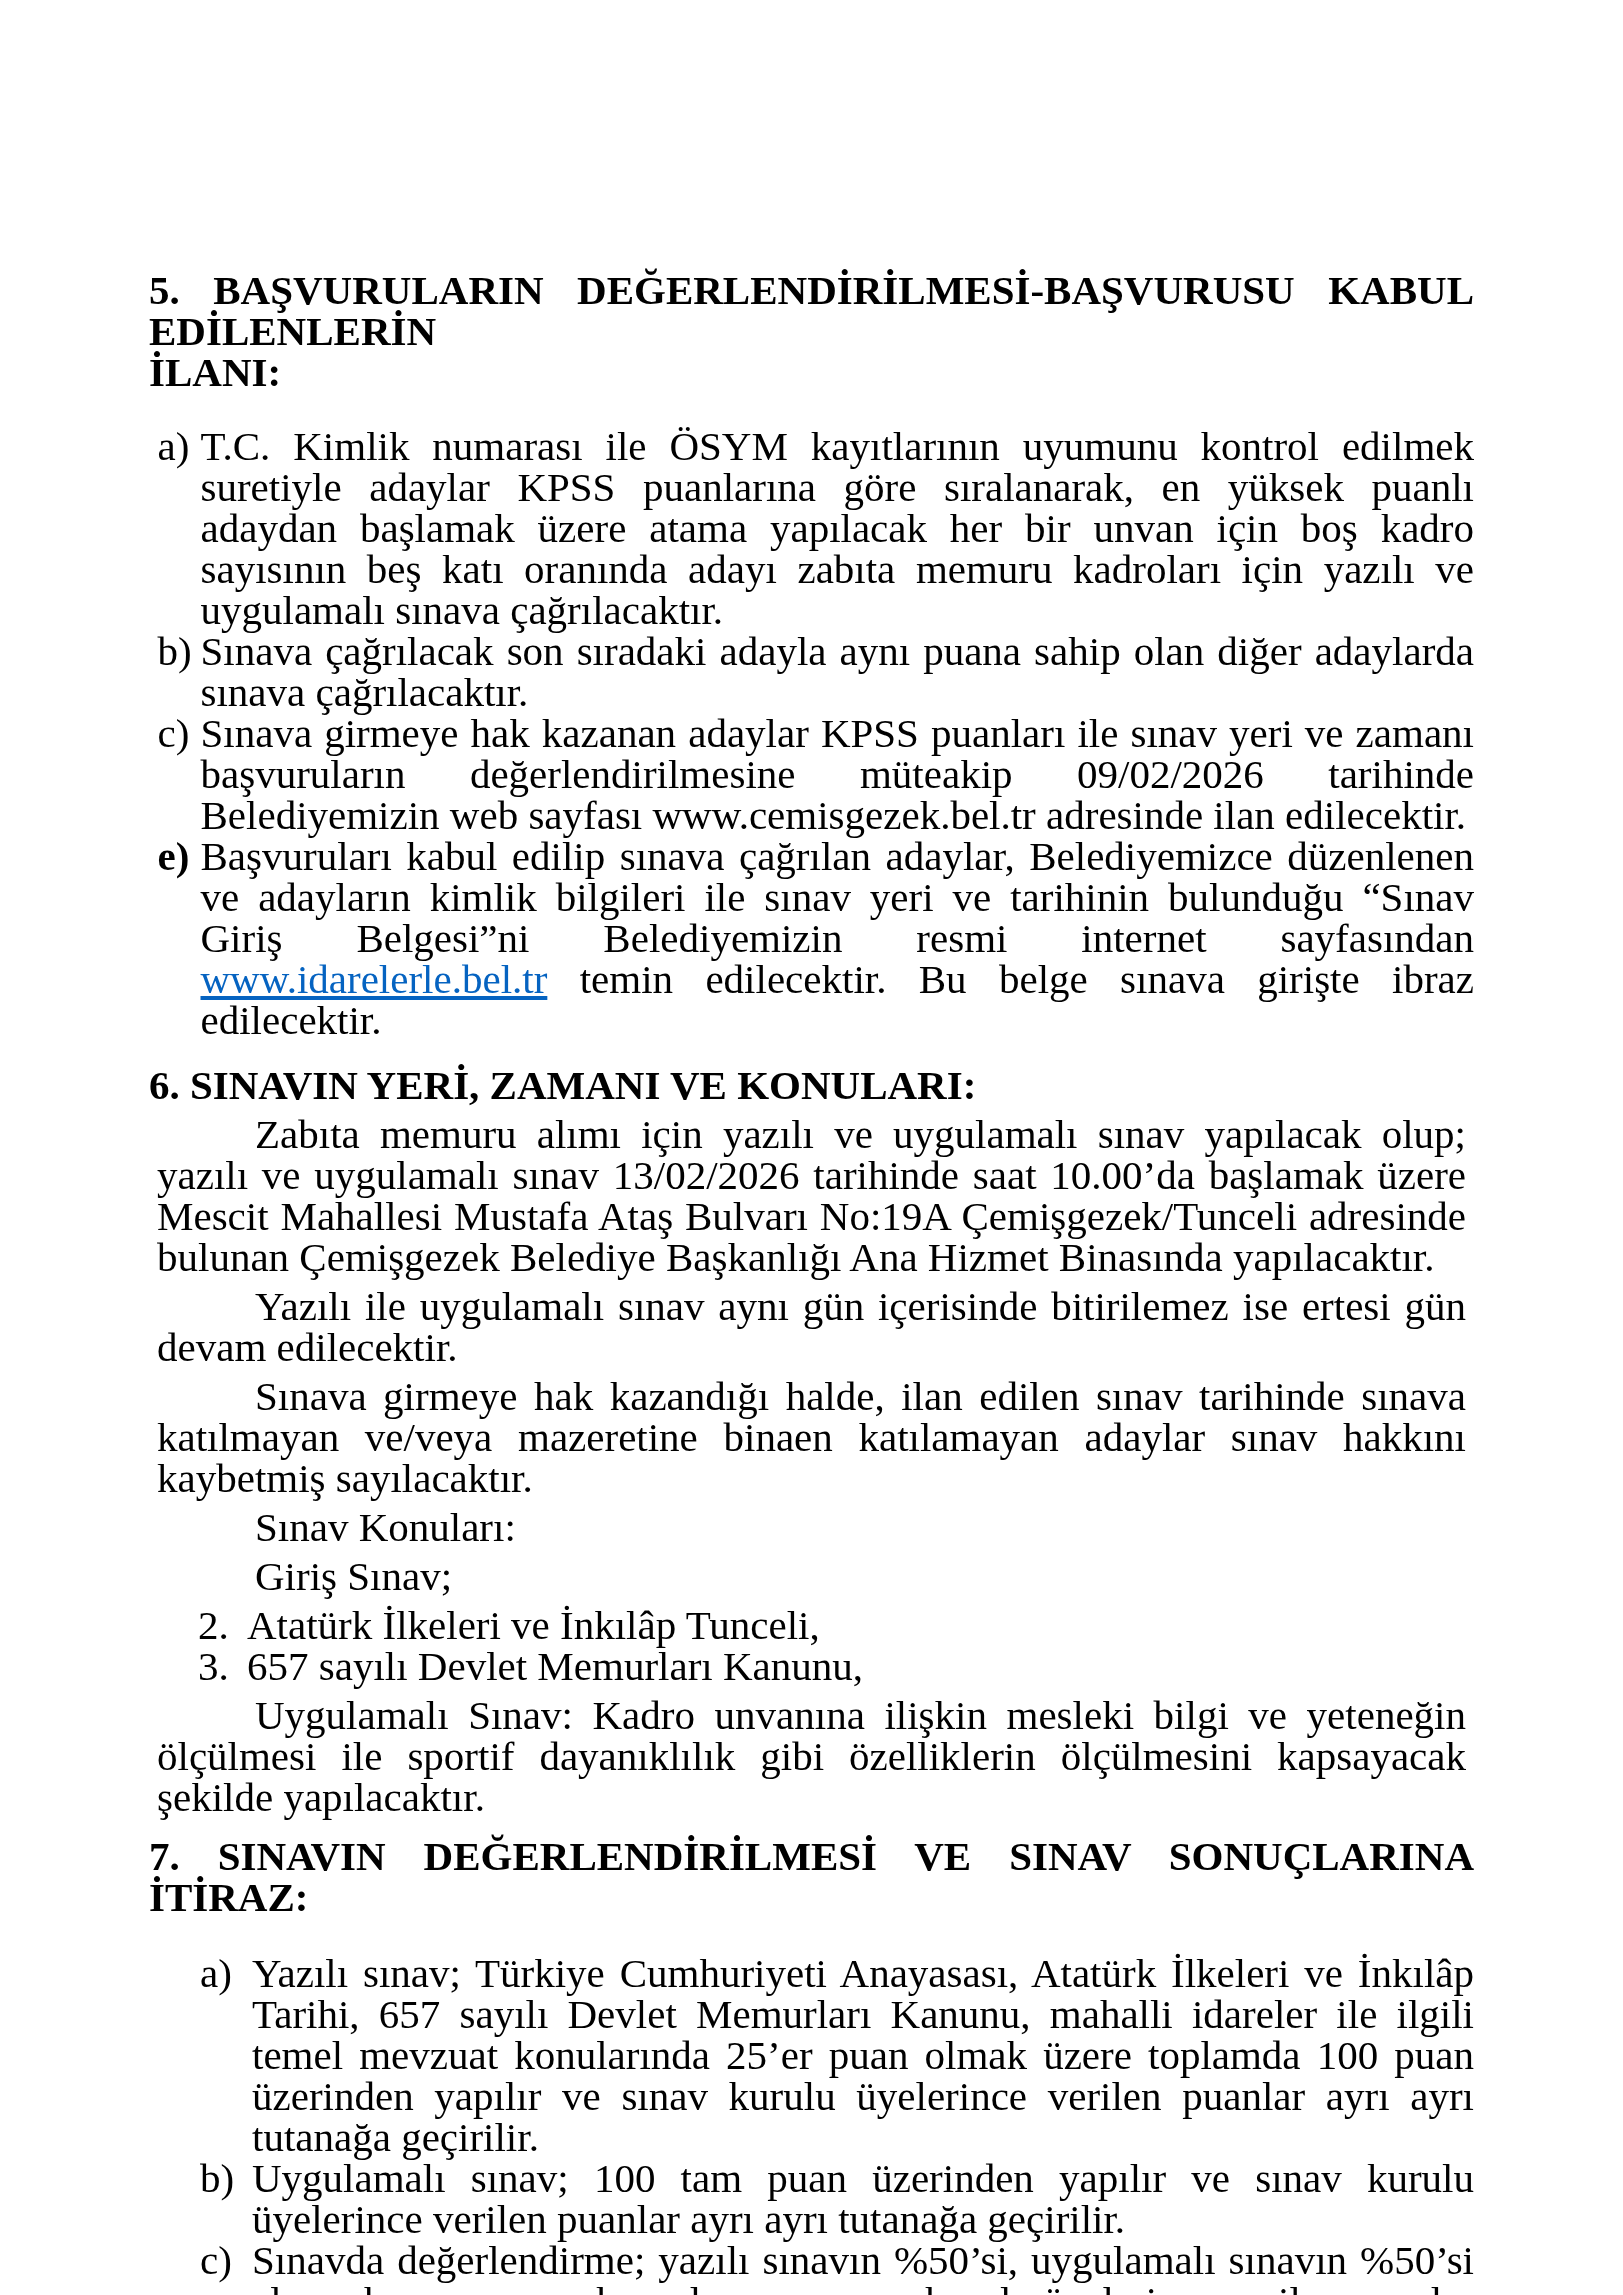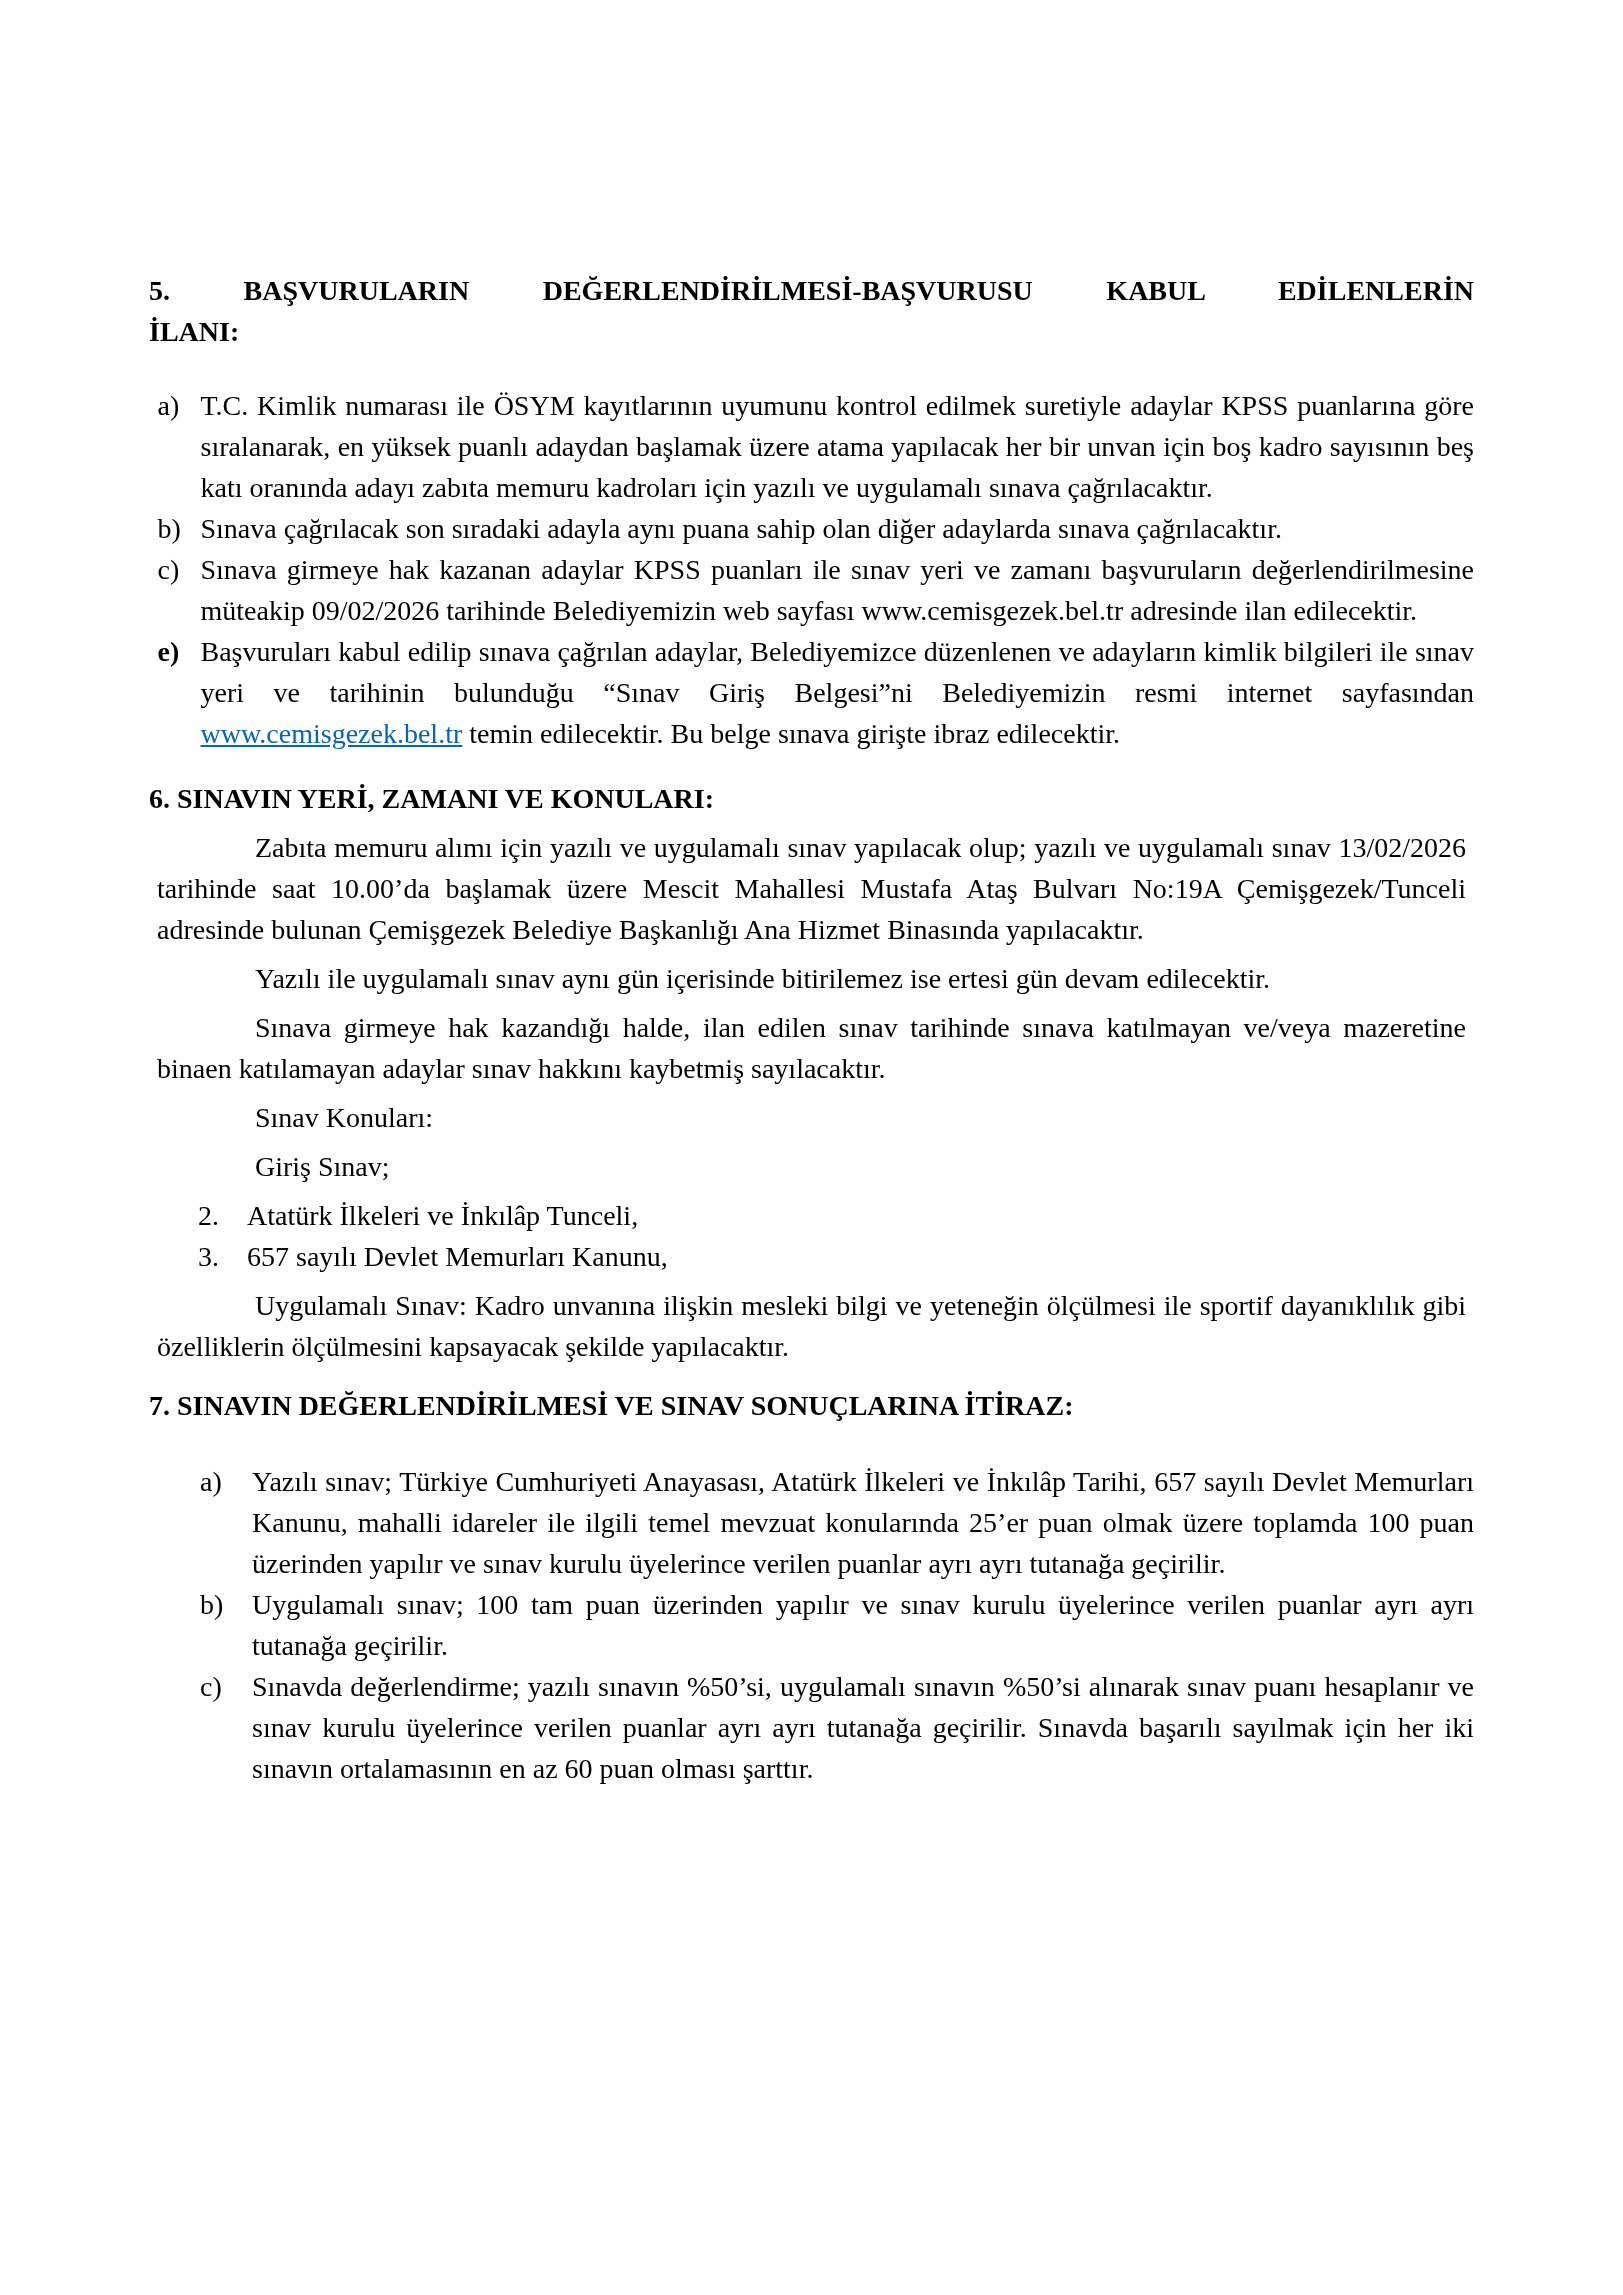--- a/index.html
+++ b/index.html
@@ -9,21 +9,21 @@
     width: 1623px;
     height: 2295px;
     overflow: hidden;
   }
   .page {
     box-sizing: border-box;
     width: 1623px;
     height: 2295px;
     padding: 270px 149px 0 149px;
     font-family: "Liberation Serif", "DejaVu Serif", serif;
-    font-size: 28px;
+    font-size: 41px;
     line-height: 41px;
     color: #000000;
     text-align: justify;
   }
   .heading {
     font-weight: bold;
   }
   .heading-line-last-justify {
     text-align: justify;
     text-align-last: justify;
@@ -93,21 +93,21 @@
     <div class="item">
       <span class="lbl">a)</span><span>T.C. Kimlik numarası ile ÖSYM kayıtlarının uyumunu kontrol edilmek suretiyle adaylar KPSS puanlarına göre sıralanarak, en yüksek puanlı adaydan başlamak üzere atama yapılacak her bir unvan için boş kadro sayısının beş katı oranında adayı zabıta memuru kadroları için yazılı ve uygulamalı sınava çağrılacaktır.</span>
     </div>
     <div class="item">
       <span class="lbl">b)</span><span>Sınava çağrılacak son sıradaki adayla aynı puana sahip olan diğer adaylarda sınava çağrılacaktır.</span>
     </div>
     <div class="item">
       <span class="lbl">c)</span><span>Sınava girmeye hak kazanan adaylar KPSS puanları ile sınav yeri ve zamanı başvuruların değerlendirilmesine müteakip 09/02/2026 tarihinde Belediyemizin web sayfası www.cemisgezek.bel.tr adresinde ilan edilecektir.</span>
     </div>
     <div class="item">
-      <span class="lbl lbl-bold">e)</span><span>Başvuruları kabul edilip sınava çağrılan adaylar, Belediyemizce düzenlenen ve adayların kimlik bilgileri ile sınav yeri ve tarihinin bulunduğu “Sınav Giriş Belgesi”ni Belediyemizin resmi internet sayfasından </span><a class="doclink">www.cemisgezek.bel.tr</a><span> temin edilecektir. Bu belge sınava girişte ibraz edilecektir.</span>
+      <span class="lbl lbl-bold">e)</span><span>Başvuruları kabul edilip sınava çağrılan adaylar, Belediyemizce düzenlenen ve adayların kimlik bilgileri ile sınav yeri ve tarihinin bulunduğu “Sınav Giriş Belgesi”ni Belediyemizin resmi internet sayfasından </span><a class="doclink">www.idarelerle.bel.tr</a><span> temin edilecektir. Bu belge sınava girişte ibraz edilecektir.</span>
     </div>
   </div>
 
   <div class="heading heading-6">6. SINAVIN YERİ, ZAMANI VE KONULARI:</div>
 
   <p class="para para-first indent1">Zabıta memuru alımı için yazılı ve uygulamalı sınav yapılacak olup; yazılı ve uygulamalı sınav 13/02/2026 tarihinde saat 10.00’da başlamak üzere Mescit Mahallesi Mustafa Ataş Bulvarı No:19A Çemişgezek/Tunceli adresinde bulunan Çemişgezek Belediye Başkanlığı Ana Hizmet Binasında yapılacaktır.</p>
 
   <p class="para indent1">Yazılı ile uygulamalı sınav aynı gün içerisinde bitirilemez ise ertesi gün devam edilecektir.</p>
 
   <p class="para indent1">Sınava girmeye hak kazandığı halde, ilan edilen sınav tarihinde sınava katılmayan ve/veya mazeretine binaen katılamayan adaylar sınav hakkını kaybetmiş sayılacaktır.</p>

